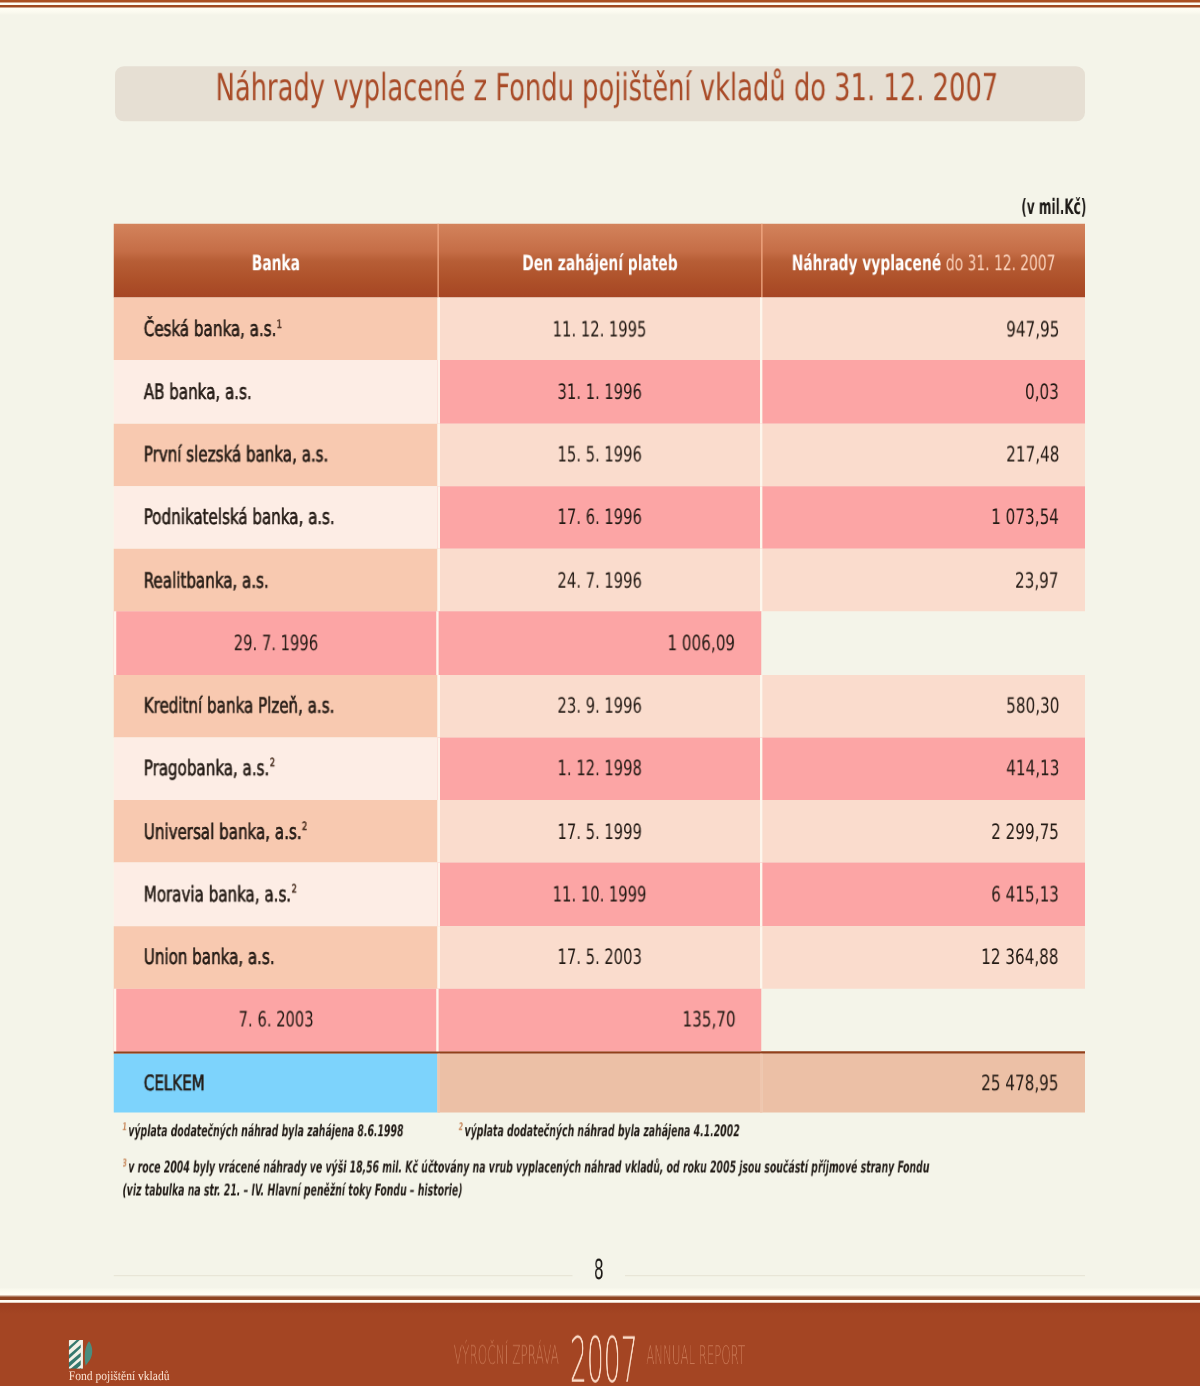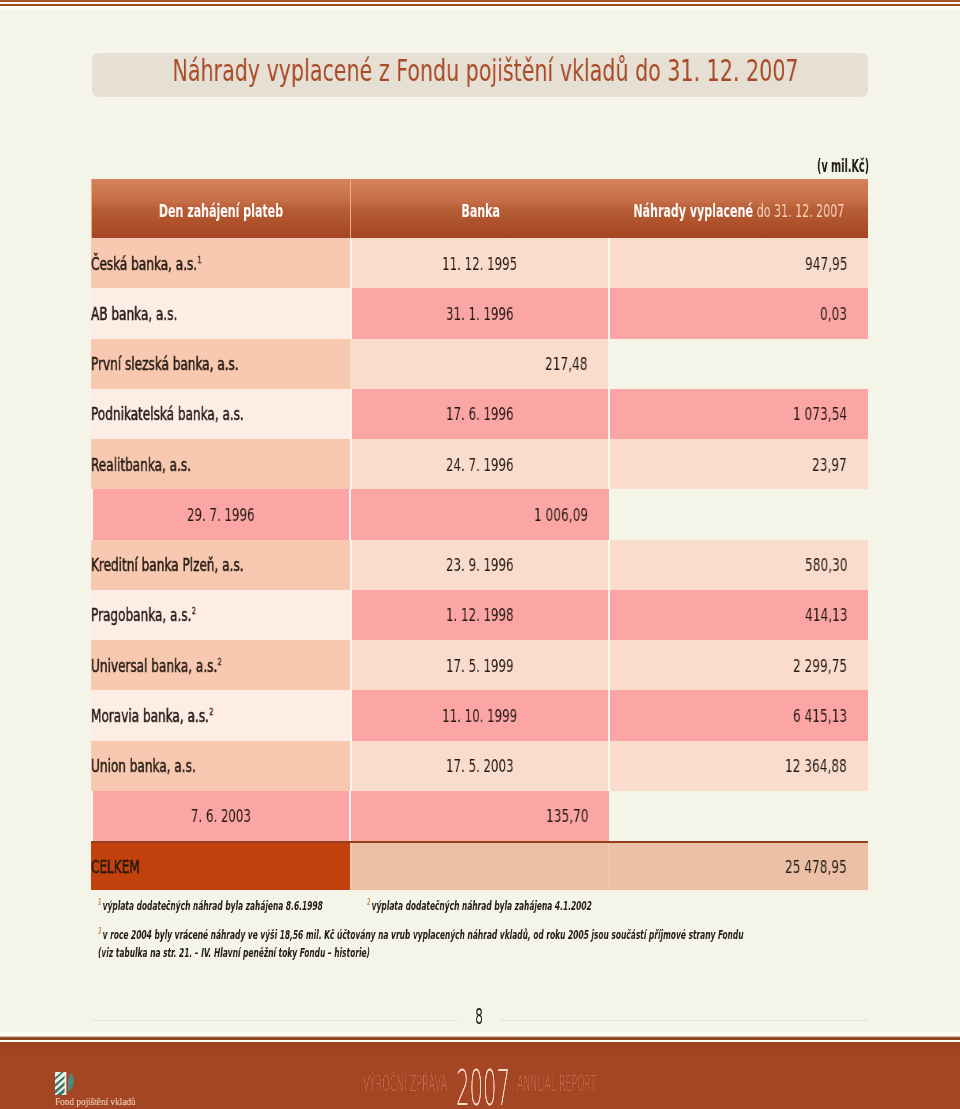--- a/index.html
+++ b/index.html
@@ -41,31 +41,31 @@
   .th.c3 .wrapc3{display:inline-block;transform:scaleX(.723);white-space:nowrap;position:relative;top:2px;}
   .th-sub{font-weight:normal;color:#fbd4be;}
   .c1{width:259px;}
   .c2{width:260px;border-left:1px solid rgba(255,255,255,.45);border-right:1px solid rgba(255,255,255,.45);}
   .c3{width:258px;}
   .thead .c2{border-left-color:#f3ab85;border-right-color:#f3ab85;}
 
   .trow{display:flex;height:50.25px;}
   .td{display:flex;align-items:center;box-sizing:border-box;font-size:17px;color:#231a14;white-space:nowrap;padding-top:1px;}
   .td>span{display:inline-block;transform:scaleX(.79);transform-origin:left center;}
-  .trow .c1{font-weight:normal;-webkit-text-stroke:0.5px #231a14;}
+  .trow .c1{padding-left:24px;font-weight:normal;-webkit-text-stroke:0.5px #231a14;}
   .trow .c2{justify-content:center;border-left:2px solid #fdf6ec;border-right:2px solid #fdf6ec;}
   .trow .c2>span{transform-origin:center center;transform:scaleX(.772);}
   .trow .c3{justify-content:flex-end;padding-right:21px;}
   .trow .c3>span{transform-origin:right center;transform:scaleX(.795);}
   .trow.odd .c1{background:#f8c9b0;}
   .trow.odd .c2,.trow.odd .c3{background:#fadccd;}
   .trow.even .c1{background:#fdede5;}
   .trow.even .c2,.trow.even .c3{background:#fca5a5;}
   .trow.total{height:47px;border-top:2px solid #92401b;}
-  .trow.total .c1{background:#c2410c;}
+  .trow.total .c1{background:#7dd3fc;}
   .trow.total .c2,.trow.total .c3{background:#ecc0a6;}
   .trow.total .c2{border-left-color:#efc6ae;border-right-color:#efc6ae;}
   .bankwrap .sup{font-size:9px;vertical-align:baseline;position:relative;top:-7.5px;color:#d07a4c;font-weight:normal;margin-left:0.5px;transform:none;display:inline;}
   .bankwrap>span{transform:none;display:inline;}
 
   
   .notes{position:absolute;left:0;top:0;width:960px;height:984px;pointer-events:none;
      font-family:"DejaVu Sans Condensed","DejaVu Sans",sans-serif;
      font-style:italic;font-weight:bold;font-size:13px;color:#201a15;}
   .note{position:absolute;white-space:nowrap;display:inline-block;
@@ -121,26 +121,26 @@
   </div>
 
   <div class="title-box">
     <span class="title-text">Náhrady vyplacené z Fondu pojištění vkladů do 31. 12. 2007</span>
   </div>
 
   <div class="units">(v mil.Kč)</div>
 
   <div class="tbl">
     <div class="thead">
+      <div class="th c1">
+          <span>Banka</span>
+        </div>
       <div class="th c2">
           <span>Den zahájení plateb</span>
         </div>
-      <div class="th c1">
-          <span>Banka</span>
-        </div>
       <div class="th c3">
           <span class="wrapc3"><span>Náhrady vyplacené</span> <span class="th-sub">do 31. 12. 2007</span></span>
         </div>
     </div>
     <div id="tbody">
         <div class="trow odd">
           <div class="td c1">
             <span class="bankwrap"><span>Česká banka, a.s.</span><sup class="sup">1</sup></span>
           </div>
           <div class="td c2">
@@ -157,20 +157,23 @@
           <div class="td c2">
             <span>31. 1. 1996</span>
           </div>
           <div class="td c3">
             <span>0,03</span>
           </div>
         </div>
         <div class="trow odd">
           <div class="td c1">
             <span class="bankwrap"><span>První slezská banka, a.s.</span></span>
+          </div>
+          <div class="td c2">
+            <span>15. 5. 1996</span>
           </div>
           <div class="td c3">
             <span>217,48</span>
           </div>
         </div>
         <div class="trow even">
           <div class="td c1">
             <span class="bankwrap"><span>Podnikatelská banka, a.s.</span></span>
           </div>
           <div class="td c2">

